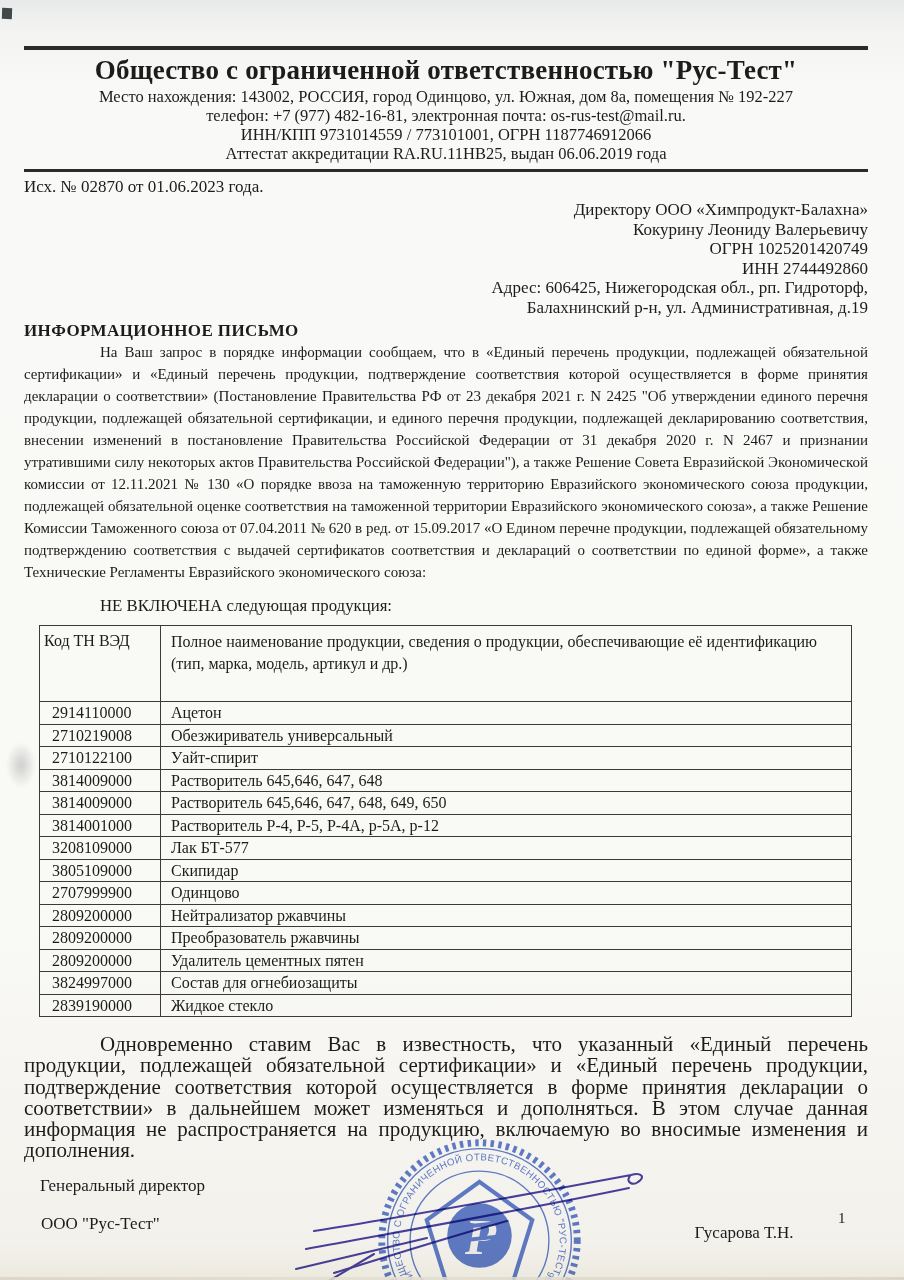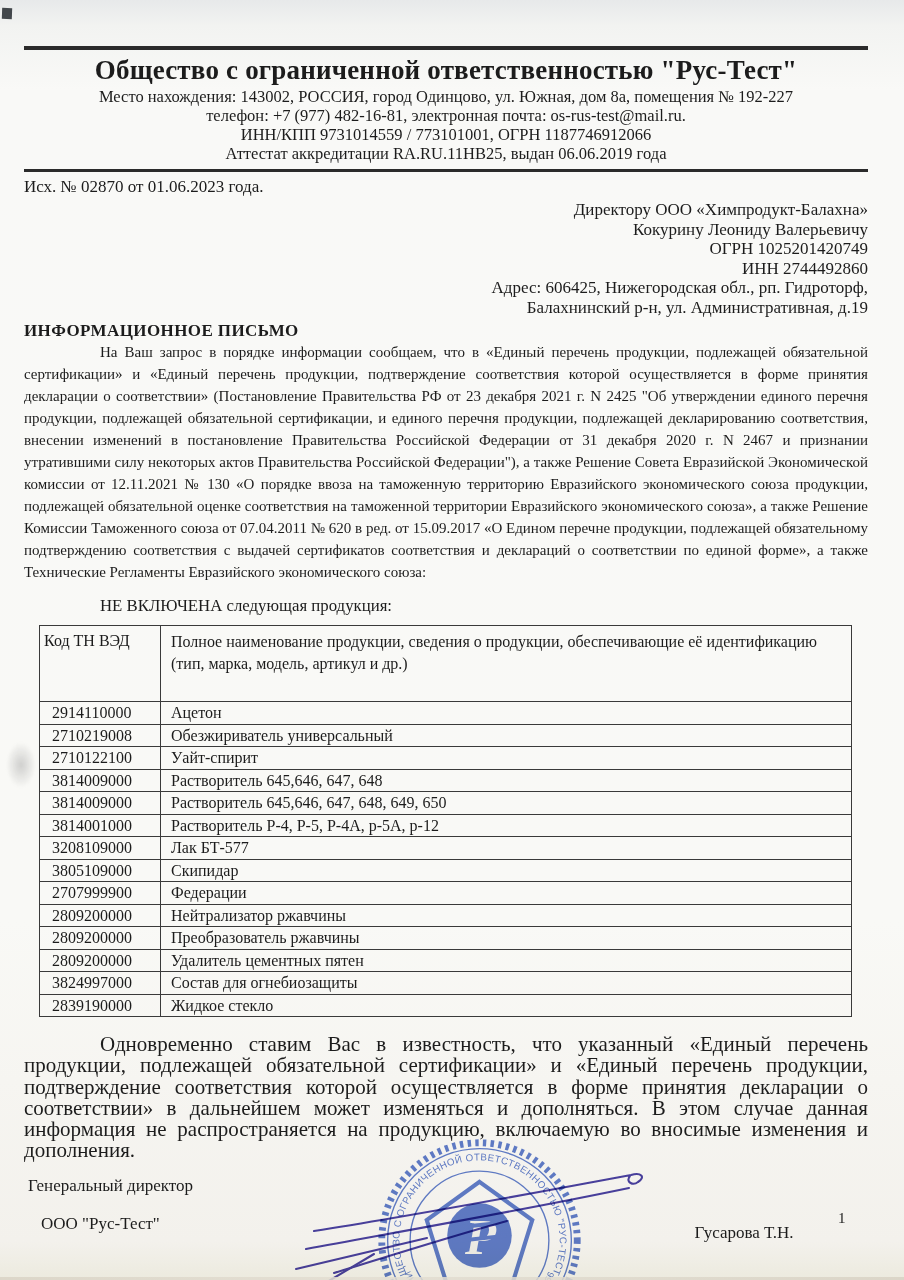--- a/index.html
+++ b/index.html
@@ -72,21 +72,21 @@
   th.h-name{padding:5px 12px 26px 10px;font-size:16.5px;line-height:22px;}
   td.col-code{padding:1px 4px 1px 12px;line-height:19.5px;}
   td.col-name{padding:1px 8px 1px 10px;line-height:19.5px;}
   
   .closing-par{
     margin-top:17px;font-size:21px;line-height:21.3px;
     text-align:justify;text-indent:76px;
   }
   
   .sign-area{position:relative;height:208px;margin-top:4px;}
-  .gen-dir{position:absolute;left:4px;top:10px;font-size:17px;}
+  .gen-dir{position:absolute;left:16px;top:10px;font-size:17px;}
   .company-sign{position:absolute;left:17px;top:48px;font-size:17px;}
   .fio-name{position:absolute;left:610px;top:57px;width:220px;text-align:center;font-size:17px;}
   .stamp-wrap{
     position:absolute;left:348px;top:-33px;width:215px;height:215px;
     opacity:.82;mix-blend-mode:multiply;pointer-events:none;
   }
   .autograph-wrap{
     position:absolute;left:255px;top:-40px;width:420px;height:210px;
     pointer-events:none;mix-blend-mode:multiply;
   }
@@ -164,21 +164,21 @@
         <tr>
           <td class="col-code">3208109000</td>
           <td class="col-name">Лак БТ-577</td>
         </tr>
         <tr>
           <td class="col-code">3805109000</td>
           <td class="col-name">Скипидар</td>
         </tr>
         <tr>
           <td class="col-code">2707999900</td>
-          <td class="col-name">Федерации</td>
+          <td class="col-name">Одинцово</td>
         </tr>
         <tr>
           <td class="col-code">2809200000</td>
           <td class="col-name">Нейтрализатор ржавчины</td>
         </tr>
         <tr>
           <td class="col-code">2809200000</td>
           <td class="col-name">Преобразователь ржавчины</td>
         </tr>
         <tr>

